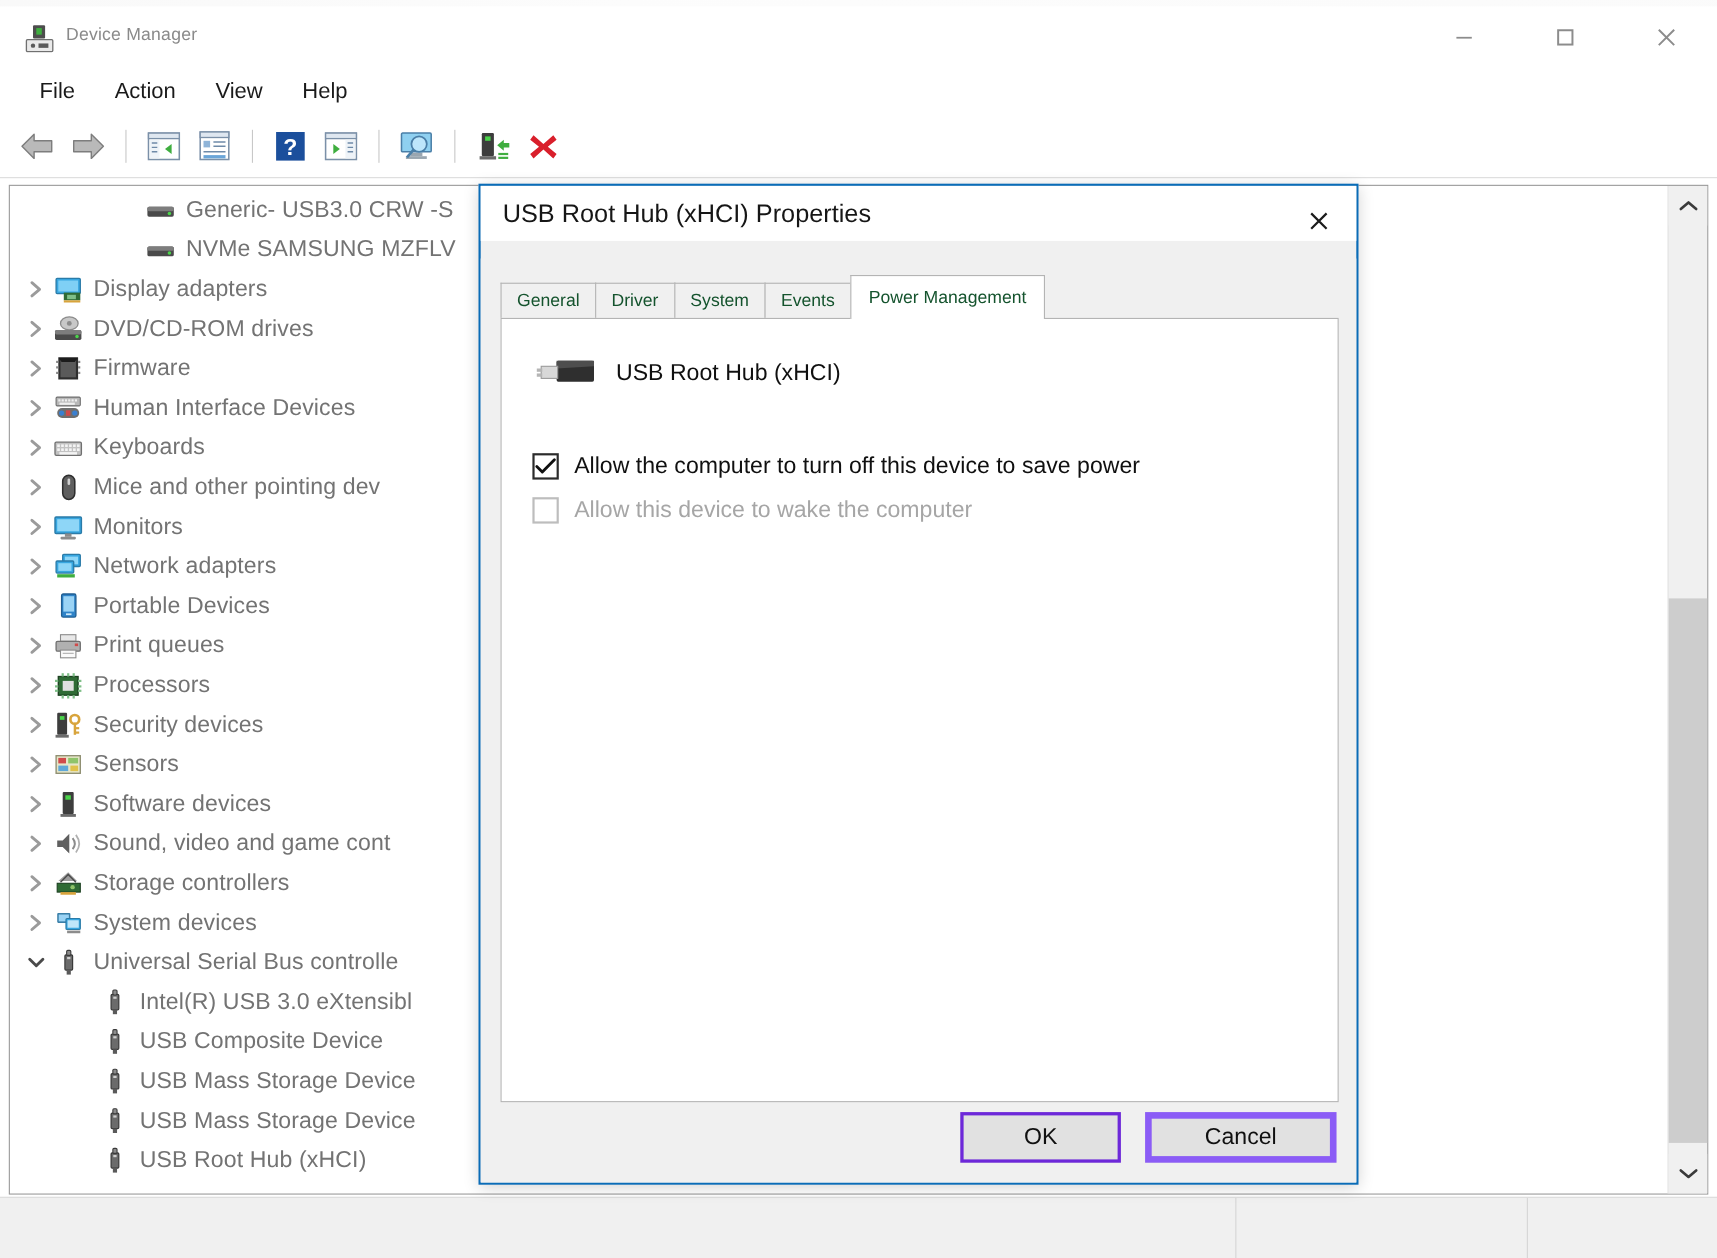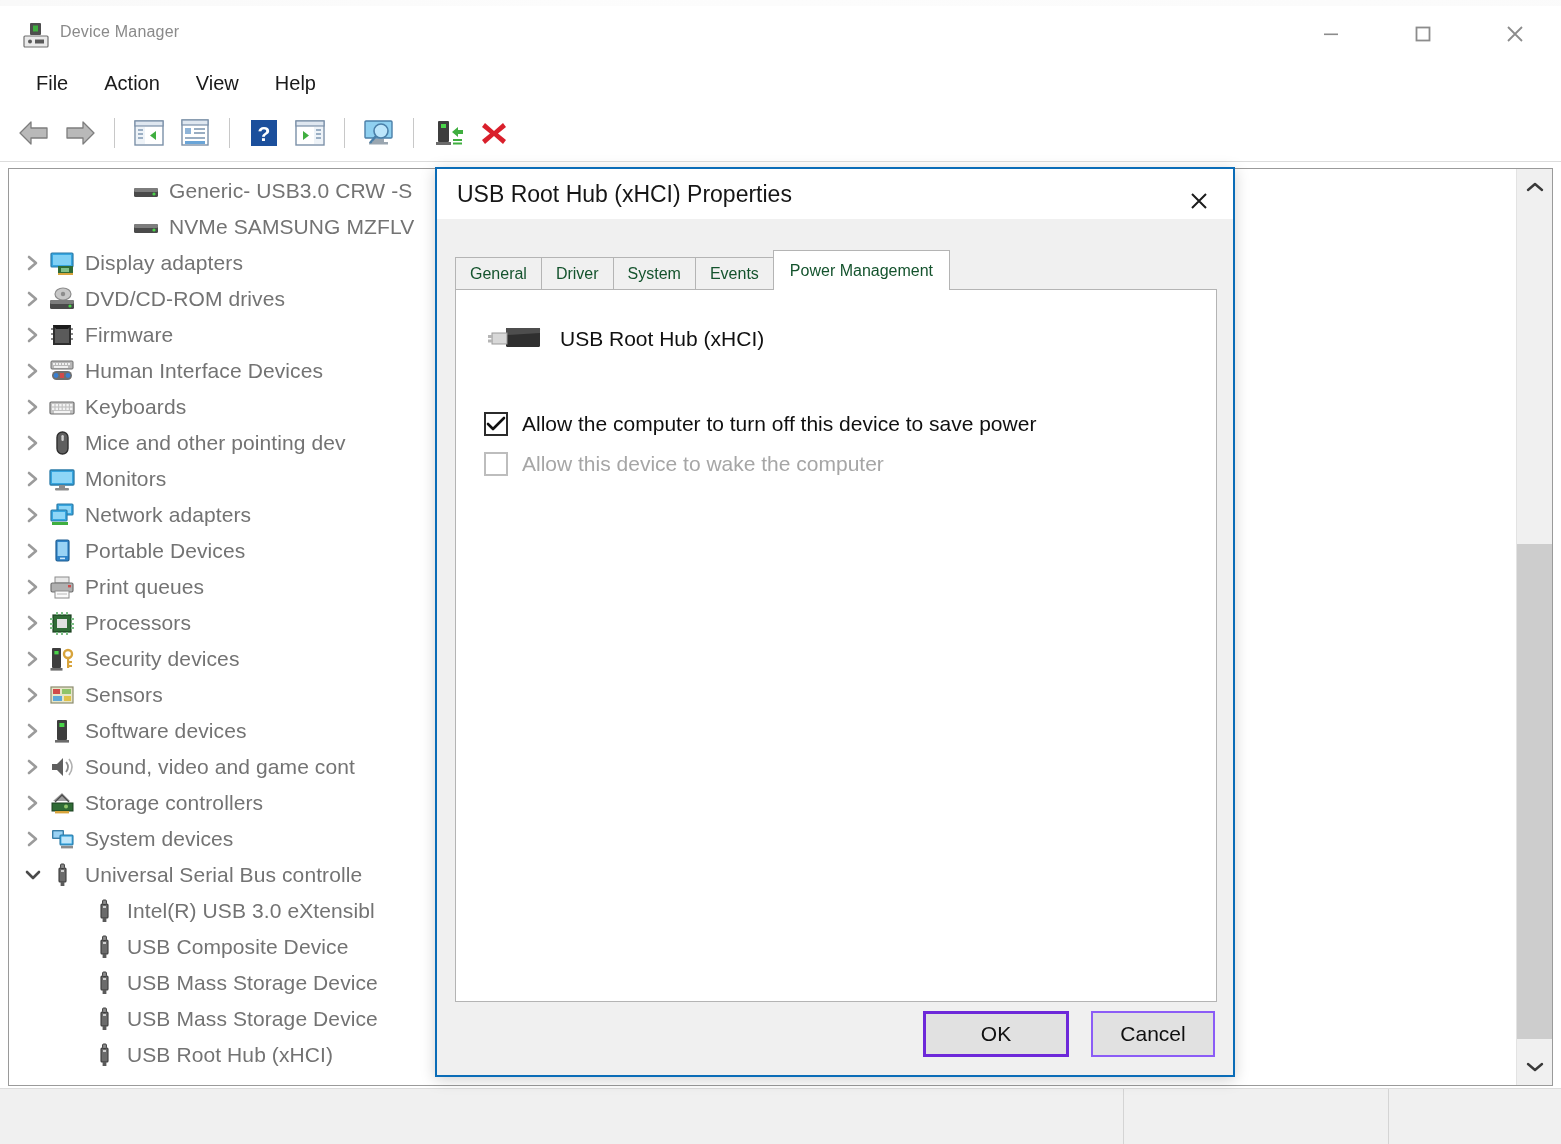--- a/index.html
+++ b/index.html
@@ -239,23 +239,23 @@
   }
   .chk-box.off { border-color: #bdbdbd; border-width: 2px; }
   .chk-label { font-size: 21px; color: #101010; white-space: nowrap; }
   .chk-label.dim { color: #a6a6a6; }
 
   .dlg-buttons {
     position: absolute; right: 18px; bottom: 18px;
     display: flex; gap: 22px;
   }
   .btn {
-    width: 124px; height: 46px;
+    width: 174px; height: 46px;
     background: #e1e1e1;
-    border: 2px solid #8b5cf6;
+    border: 6px solid #8b5cf6;
     font-size: 21px; color: #101010;
     display: flex; align-items: center; justify-content: center;
     cursor: default; font-family: "Liberation Sans", sans-serif;
   }
   .btn.default {
     border: 3px solid #6d28d9;
     width: 146px; height: 46px;
   }
 </style>
 </head>

